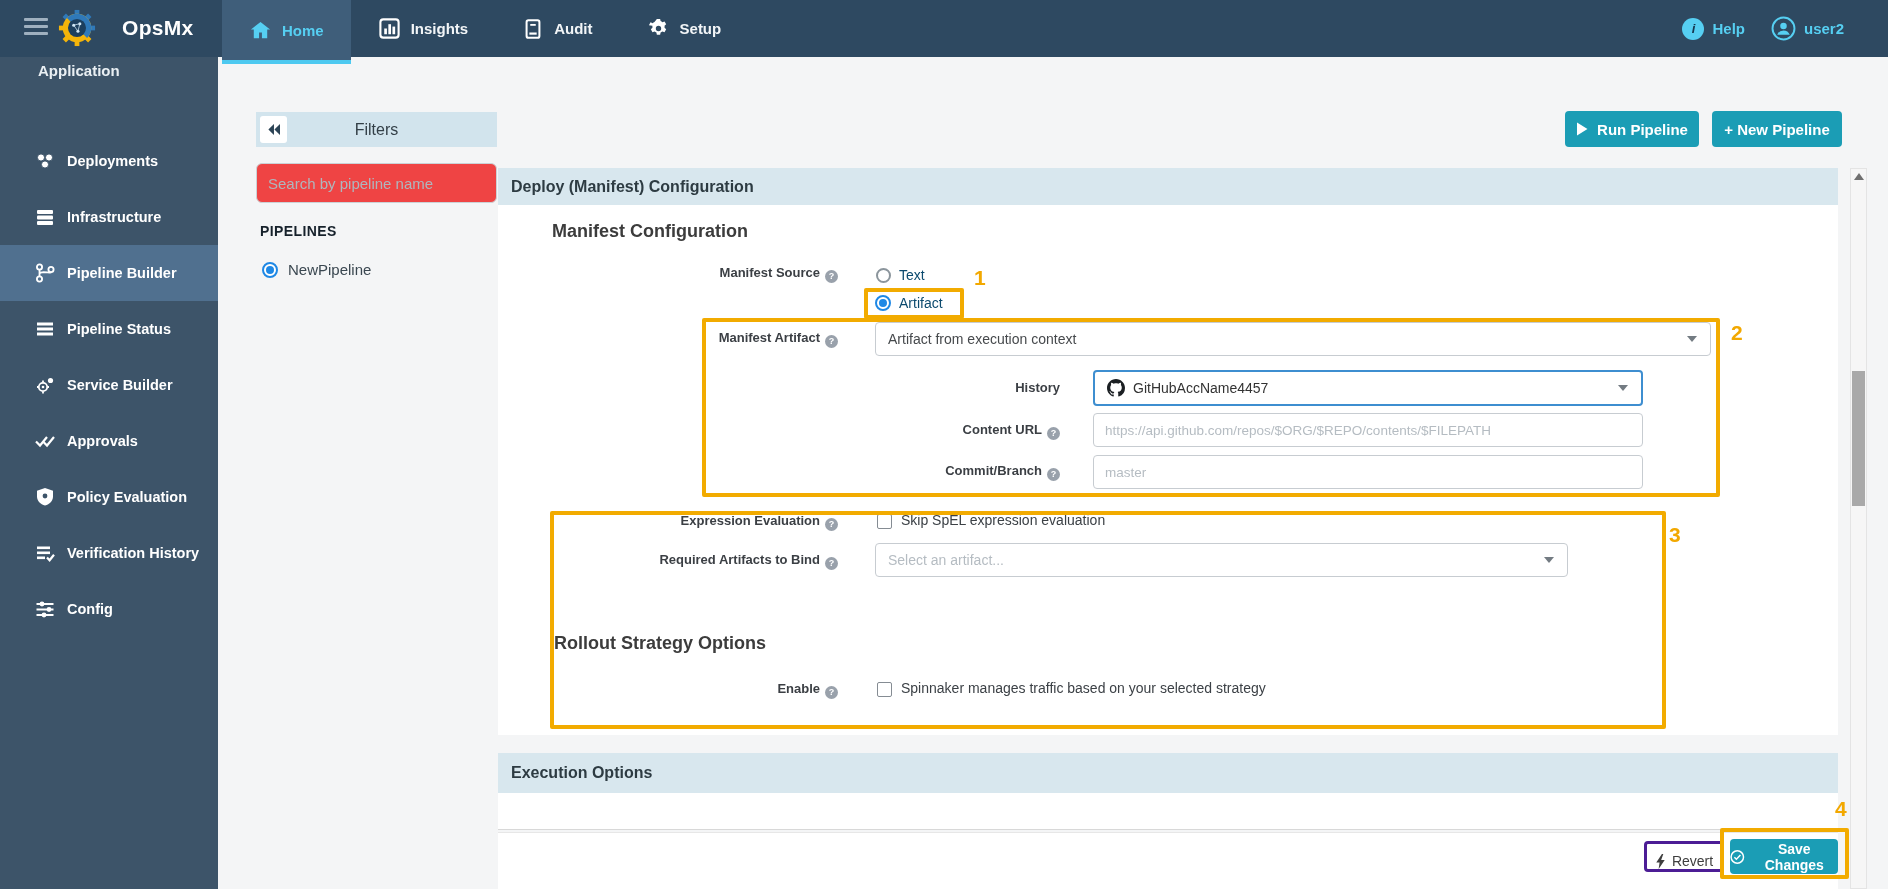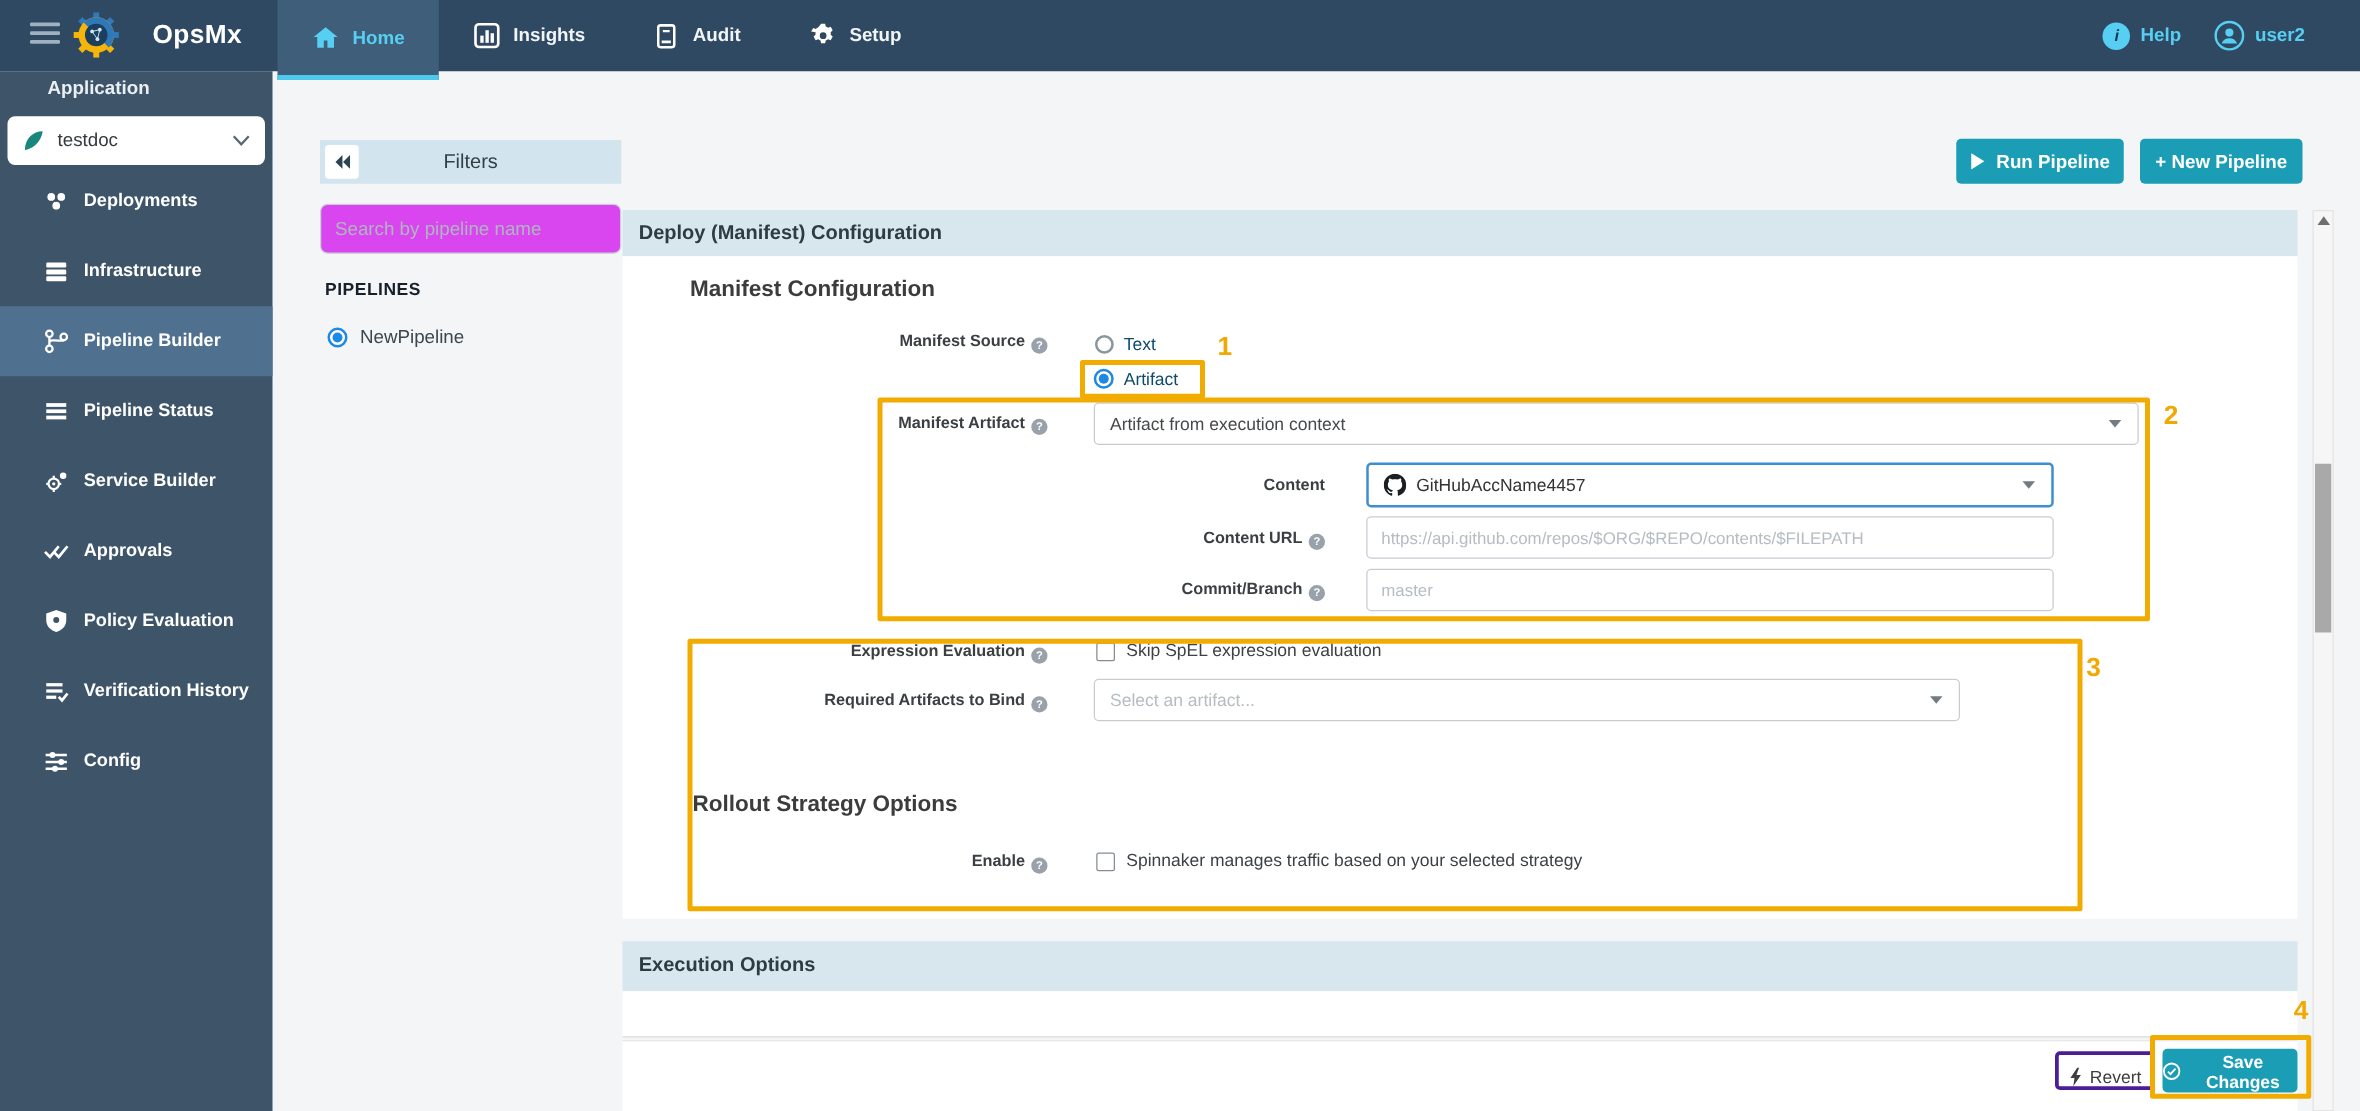--- a/index.html
+++ b/index.html
@@ -29,21 +29,21 @@
   .nav-item.active { background:#50708f; }
   .nav-item svg { flex:0 0 auto; }
 
   
   .main { position:absolute; left:218px; top:57px; right:0; bottom:0; background:#f4f5f6; }
 
   
   .filters-bar { position:absolute; left:38px; top:55px; width:241px; height:35px; background:#d2e4ed; }
   .filters-collapse { position:absolute; left:4px; top:4px; width:27px; height:27px; background:#ffffff; border-radius:3px; display:flex; align-items:center; justify-content:center; cursor:pointer; }
   .filters-title { position:absolute; left:0; right:0; top:0; line-height:35px; text-align:center; font-size:16px; color:#333f47; }
-  .search-input { position:absolute; left:38px; top:106px; width:241px; height:40px; background:#d946ef; border:1px solid #cbd2d6; border-radius:6px; padding:0 11px; font-size:15px; color:#333; font-family:"Liberation Sans", sans-serif; }
+  .search-input { position:absolute; left:38px; top:106px; width:241px; height:40px; background:#ef4444; border:1px solid #cbd2d6; border-radius:6px; padding:0 11px; font-size:15px; color:#333; font-family:"Liberation Sans", sans-serif; }
   .search-input::placeholder { color:#aeb6bd; }
   .list-heading { position:absolute; left:42px; top:166px; font-size:14px; font-weight:700; color:#16212b; letter-spacing:.4px; }
   .pipeline-row { position:absolute; left:44px; top:204px; display:flex; align-items:center; gap:10px; }
   .pipeline-row .pl-name { font-size:15px; color:#3a4750; }
 
   
   .radio-on { width:16px; height:16px; border-radius:50%; border:2px solid #1e88e5; position:relative; background:#fff; display:inline-block; cursor:pointer; }
   .radio-on::after { content:""; position:absolute; left:2px; top:2px; width:8px; height:8px; border-radius:50%; background:#1e88e5; }
   .radio-off { width:15px; height:15px; border-radius:50%; border:2px solid #8b959c; background:#fff; display:inline-block; cursor:pointer; }
   .cb { width:15px; height:15px; border:1.5px solid #858c93; border-radius:2px; background:#fff; display:inline-block; cursor:pointer; }
@@ -181,29 +181,20 @@
           <circle cx="13" cy="10.5" r="3.4" fill="#56cff2"></circle>
           <path d="M6.5 19.5 a7 7 0 0 1 13 0 Z" fill="#56cff2"></path>
         </svg>
         <span>user2</span>
       </div>
     </div>
   </div>
 
   <div class="sidebar">
     <div class="app-label">Application</div>
-    <div class="app-select">
-      <svg width="19" height="19" viewBox="0 0 20 20">
-        <path d="M2 18 C2 8 9 2 17 2 C16 9 11 16 2 18 Z" fill="#17867c"></path>
-      </svg>
-      <span class="app-name">testdoc</span>
-      <svg width="14" height="9" viewBox="0 0 14 9">
-          <path d="M1 1 L7 7.5 L13 1" fill="none" stroke="#5a6670" stroke-width="1.8"></path>
-        </svg>
-    </div>
     <div class="nav">
       <div class="nav-item">
         <svg width="22" height="22" viewBox="0 0 22 22">
           <circle cx="7" cy="7.5" r="3.6" fill="#fff" stroke="#3d5469" stroke-width="1"></circle>
           <circle cx="15" cy="7.5" r="3.6" fill="#fff" stroke="#3d5469" stroke-width="1"></circle>
           <circle cx="11" cy="14.5" r="3.6" fill="#fff" stroke="#3d5469" stroke-width="1"></circle>
         </svg>
         <span>Deployments</span>
       </div>
       <div class="nav-item">
@@ -320,21 +311,21 @@
 
         <div class="flabel" style="top:125px;">
           <span>Manifest Artifact</span><span class="qmark">?</span>
         </div>
         <div class="dd" style="left:377px; top:117px; width:836px; height:34px;">
           <span>Artifact from execution context</span>
           <span class="caret"></span>
         </div>
 
         <div class="flabel2" style="top:175px;">
-          <span>Content</span>
+          <span>History</span>
         </div>
         <div class="dd focus" style="left:595px; top:165px; width:550px; height:36px; gap:8px;">
           <svg width="18" height="18" viewBox="0 0 16 16">
             <path fill="#1b1f23" d="M8 0C3.58 0 0 3.58 0 8c0 3.54 2.29 6.53 5.47 7.59.4.07.55-.17.55-.38 0-.19-.01-.82-.01-1.49-2.01.37-2.53-.49-2.69-.94-.09-.23-.48-.94-.82-1.13-.28-.15-.68-.52-.01-.53.63-.01 1.08.58 1.23.82.72 1.21 1.87.87 2.33.66.07-.52.28-.87.51-1.07-1.78-.2-3.64-.89-3.64-3.95 0-.87.31-1.59.82-2.15-.08-.2-.36-1.02.08-2.12 0 0 .67-.21 2.2.82.64-.18 1.32-.27 2-.27s1.36.09 2 .27c1.53-1.04 2.2-.82 2.2-.82.44 1.1.16 1.92.08 2.12.51.56.82 1.27.82 2.15 0 3.07-1.87 3.75-3.65 3.95.29.25.54.73.54 1.48 0 1.07-.01 1.93-.01 2.2 0 .21.15.46.55.38A8.01 8.01 0 0 0 16 8c0-4.42-3.58-8-8-8z"></path>
           </svg>
           <span style="color:#333;">GitHubAccName4457</span>
           <span class="caret"></span>
         </div>
 
         <div class="flabel2" style="top:217px;">

